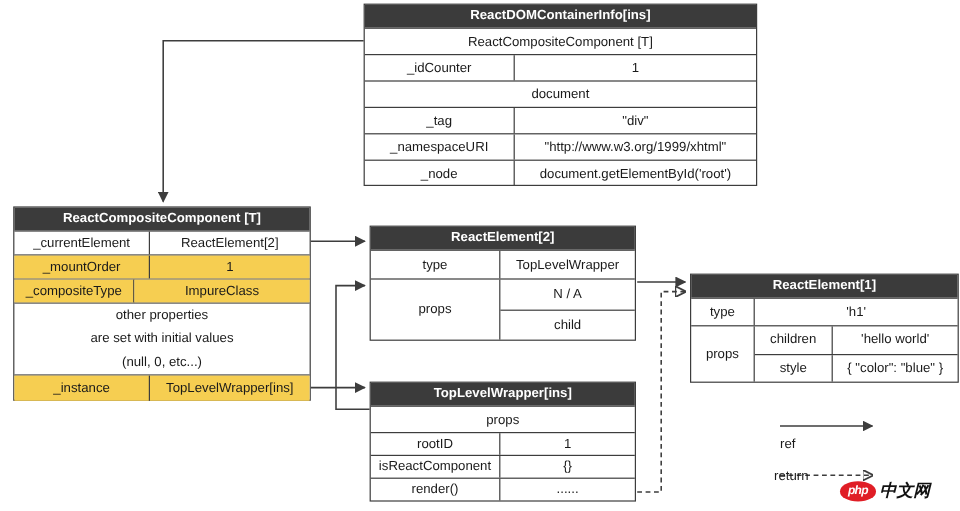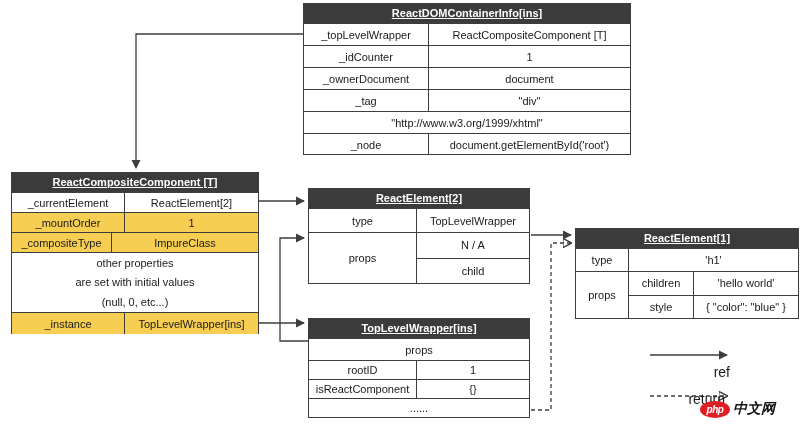--- a/index.html
+++ b/index.html
@@ -29,21 +29,20 @@
     background: #3b3b3b;
     color: #ffffff;
     font-size: 11px;
     font-weight: bold;
     text-align: center;
     line-height: 1;
     display: flex;
     align-items: center;
     justify-content: center;
     box-sizing: border-box;
-    text-decoration: underline;
   }
   .row {
     display: flex;
     border-top: 1px solid #3d3d3d;
     box-sizing: border-box;
   }
   .cell {
     font-size: 11px;
     color: #1a1a1a;
     display: flex;
@@ -80,23 +79,23 @@
   .stack .srow + .srow { border-top: 1px solid #3d3d3d; }
 
   svg.wires {
     position: absolute;
     left: 0; top: 0;
     width: 800px; height: 426px;
     pointer-events: none;
   }
   .legend-label {
     position: absolute;
-    font-size: 14px;
+    font-size: 11px;
     color: #1a1a1a;
-    text-align: right;
+    text-align: left;
   }
   .watermark {
     position: absolute;
     display: flex;
     align-items: center;
     gap: 3px;
     font-size: 14px;
     font-weight: bold;
     color: #111;
     font-style: italic;
@@ -116,36 +115,35 @@
 </style>
 </head>
 <body>
 
 <div id="canvas">
 
   <div class="tbl" style="left:303px; top:3px; width:328px; height:152px;">
     <div class="tbl-head" style="height:19px;">ReactDOMContainerInfo[ins]</div>
 
     <div class="row" style="height:22px;">
-      <div class="cell key" style="width:125px;">_topLevelWrapper</div>
       <div class="cell" style="flex:1;">ReactCompositeComponent [T]</div>
     </div>
     <div class="row" style="height:22px;">
       <div class="cell key" style="width:125px;">_idCounter</div>
       <div class="cell" style="flex:1;">1</div>
     </div>
     <div class="row" style="height:22px;">
-      <div class="cell key" style="width:125px;">_ownerDocument</div>
       <div class="cell" style="flex:1;">document</div>
     </div>
     <div class="row" style="height:22px;">
       <div class="cell key" style="width:125px;">_tag</div>
       <div class="cell" style="flex:1;">"div"</div>
     </div>
     <div class="row" style="height:22px;">
+      <div class="cell key" style="width:125px;">_namespaceURI</div>
       <div class="cell" style="flex:1;">"http://www.w3.org/1999/xhtml"</div>
     </div>
     <div class="row" style="height:22px;">
       <div class="cell key" style="width:125px;">_node</div>
       <div class="cell" style="flex:1;">document.getElementById('root')</div>
     </div>
   </div>
 
   <div class="tbl" style="left:11px; top:172px; width:248px; height:162px;">
     <div class="tbl-head" style="height:19px;">ReactCompositeComponent [T]</div>
@@ -209,20 +207,21 @@
 
     <div class="row" style="height:19px;">
       <div class="cell key" style="width:108px;">rootID</div>
       <div class="cell" style="flex:1;">1</div>
     </div>
     <div class="row" style="height:19px;">
       <div class="cell key" style="width:108px;">isReactComponent</div>
       <div class="cell" style="flex:1;">{}</div>
     </div>
     <div class="row" style="height:19px;">
+      <div class="cell key" style="width:108px;">render()</div>
       <div class="cell" style="flex:1;">......</div>
     </div>
   </div>
 
   <div class="tbl" style="left:575px; top:228px; width:224px; height:91px;">
     <div class="tbl-head" style="height:19px;">ReactElement[1]</div>
 
     <div class="row" style="height:23px;">
       <div class="cell key" style="width:53px;">type</div>
       <div class="cell" style="flex:1;">'h1'</div>

